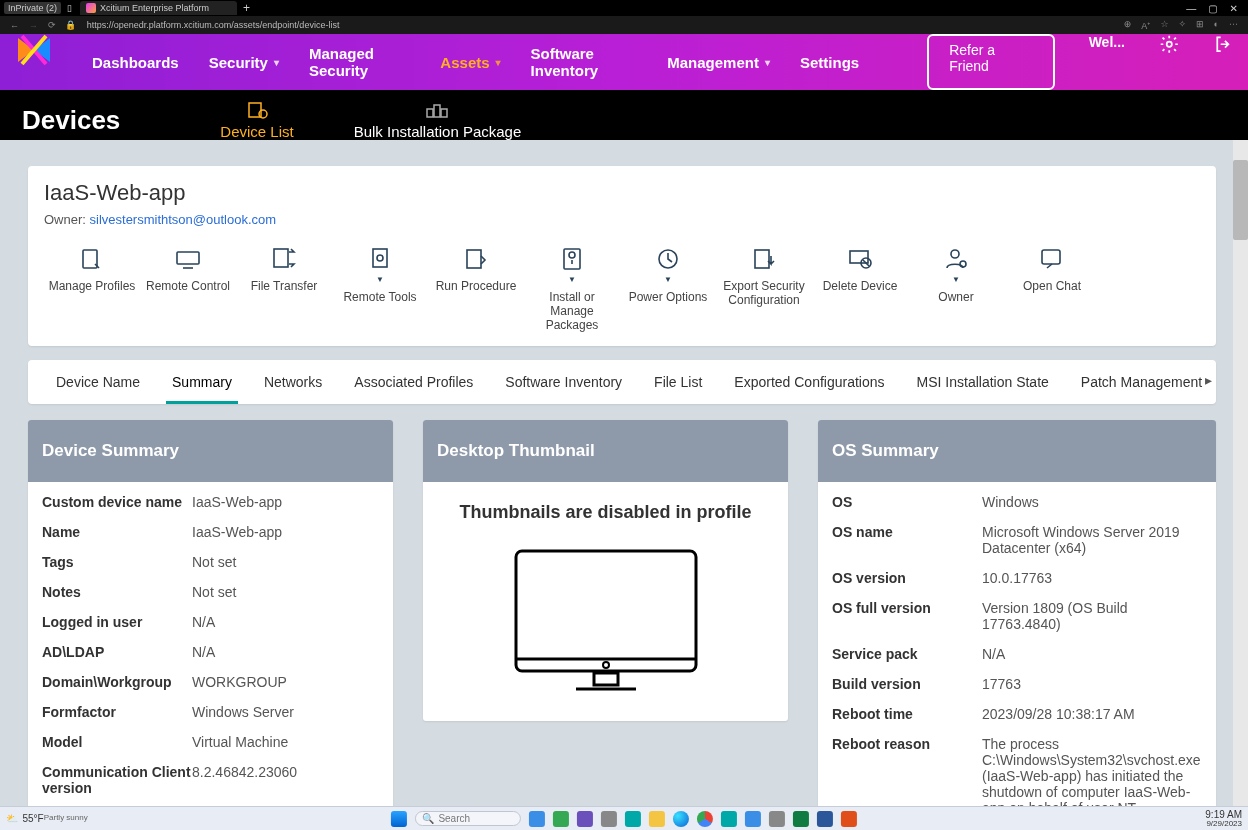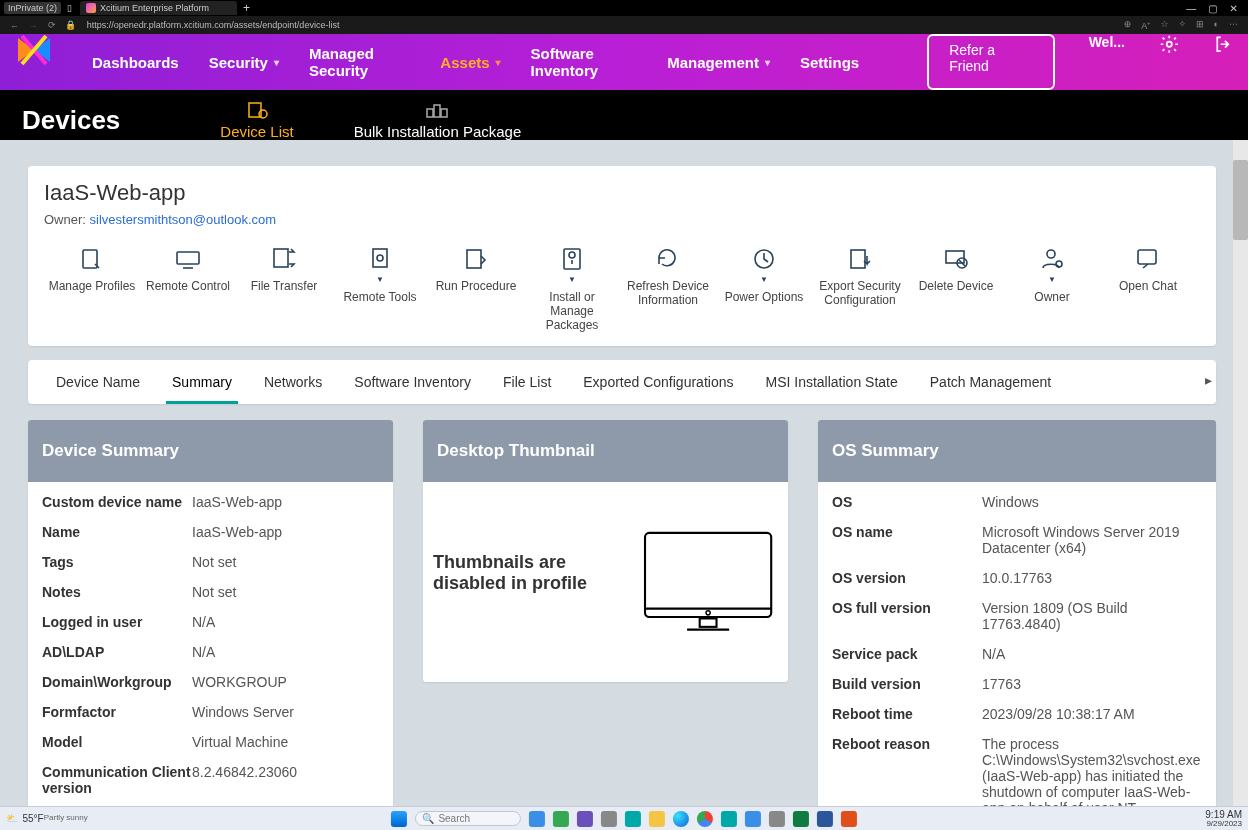--- a/index.html
+++ b/index.html
@@ -71,21 +71,21 @@
 .panel.dev { flex:0 0 365px; }
 .panel.thumb { flex:0 0 365px; }
 .panel.os { flex:1; }
 .panel-head { background:#8e9aa9; color:#fff; font-size:17px; font-weight:700; padding:21px 14px; }
 .panel-body { padding:8px 14px 14px; }
 
 .kv { display:grid; grid-template-columns:150px 1fr; row-gap:6px; font-size:14px; }
 .kv dt { font-weight:700; color:#333; padding:4px 0; }
 .kv dd { color:#555; padding:4px 0; }
 
-.thumb-body { display:flex; flex-direction:row; align-items:center; padding:20px 10px; }
+.thumb-body { display:flex; flex-direction:column; align-items:center; padding:20px 10px; }
 .thumb-body .msg { font-size:18px; font-weight:700; color:#333; margin-bottom:18px; }
 .thumb-body svg { width:200px; height:160px; }
 
 
 .taskbar { position:absolute; bottom:0; left:0; right:0; height:24px; background:#e8ecf4; border-top:1px solid #c6ccd8; display:flex; align-items:center; font-size:10px; color:#333; }
 .taskbar .weather { display:flex; align-items:center; gap:4px; padding:0 6px; }
 .taskbar .center { position:absolute; left:50%; transform:translateX(-50%); display:flex; align-items:center; gap:8px; }
 .taskbar .search { display:flex; align-items:center; gap:4px; border:1px solid #c0c6d0; border-radius:12px; padding:1px 50px 1px 6px; font-size:10px; background:#f3f5fa; }
 .taskbar .tray { margin-left:auto; display:flex; align-items:center; gap:4px; padding:0 6px; }
 .tb-icon { width:16px; height:16px; display:inline-flex; align-items:center; justify-content:center; border-radius:3px; }
@@ -272,29 +272,20 @@
                 <circle cx="13" cy="9" r="3"></circle>
                 <path d="M13 14v4"></path>
               </svg>
             </div>
             <div class="dd">▼</div>
             <div>Install or Manage Packages</div>
           </div>
           <div class="action">
             <div class="aicon">
               <svg viewBox="0 0 26 26" fill="none" stroke="currentColor" stroke-width="1.6">
-                <path d="M4 12a8 8 0 1 1 3 6"></path>
-                <path d="M4 18v-6h6"></path>
-              </svg>
-            </div>
-            <div>Refresh Device Information</div>
-          </div>
-          <div class="action">
-            <div class="aicon">
-              <svg viewBox="0 0 26 26" fill="none" stroke="currentColor" stroke-width="1.6">
                 <circle cx="13" cy="13" r="9"></circle>
                 <path d="M13 7v6l4 3"></path>
               </svg>
             </div>
             <div class="dd">▼</div>
             <div>Power Options</div>
           </div>
           <div class="action">
             <div class="aicon">
               <svg viewBox="0 0 26 26" fill="none" stroke="currentColor" stroke-width="1.6">
@@ -334,20 +325,21 @@
             </div>
             <div>Open Chat</div>
           </div>
         </div>
     </div>
 
     <div class="tabs-card" id="tabs-card">
       <div class="tabitem">Device Name</div>
         <div class="tabitem active">Summary</div>
         <div class="tabitem">Networks</div>
+        <div class="tabitem">Associated Profiles</div>
         <div class="tabitem">Software Inventory</div>
         <div class="tabitem">File List</div>
         <div class="tabitem">Exported Configurations</div>
         <div class="tabitem">MSI Installation State</div>
         <div class="tabitem">Patch Management</div>
         <span class="more">▸</span>
     </div>
 
     <div class="cols">
       <div class="panel dev">

